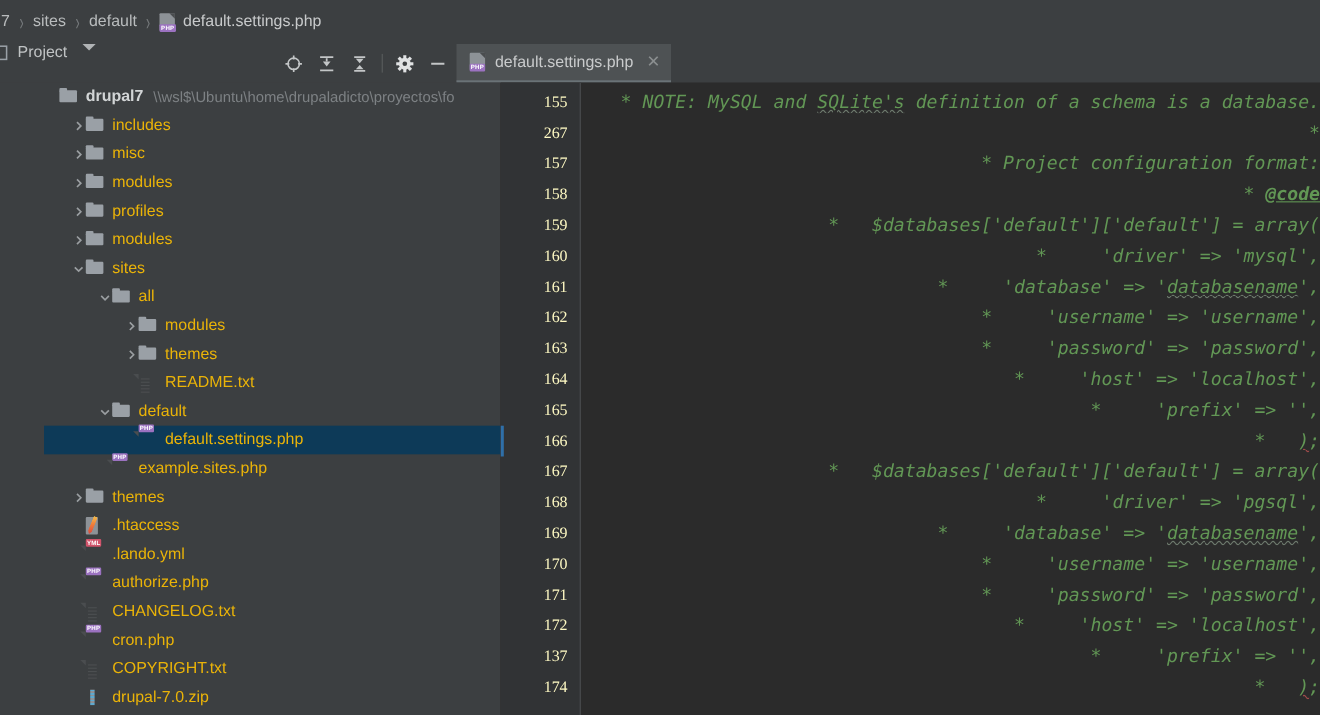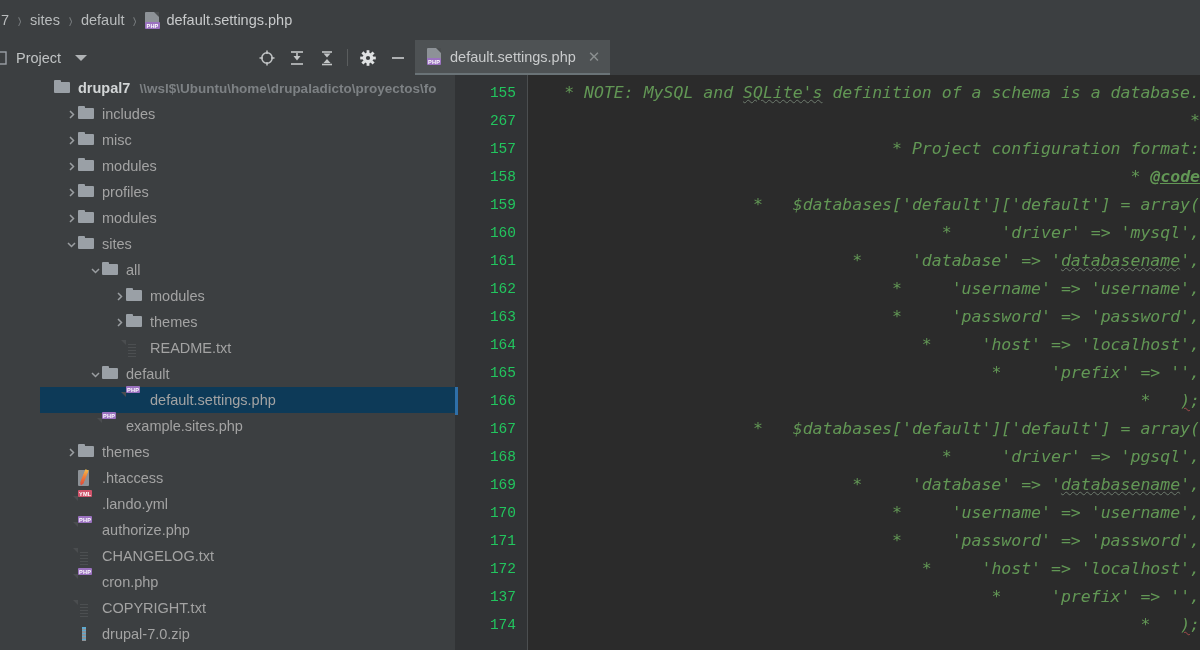--- a/index.html
+++ b/index.html
@@ -53,21 +53,20 @@
     height: 35px;
     min-height: 35px;
     display: flex;
     align-items: stretch;
     background: #3c3f41;
   }
   .project-tool {
     width: 415px;
     min-width: 415px;
     display: flex;
-    align-items: center;
     background: #3c3f41;
     padding-left: 0px;
     box-sizing: border-box;
     position: relative;
   }
   .proj-icon {
     width: 16px; height: 16px;
     margin-left: -8px;
     flex: 0 0 auto;
     position: relative;
@@ -168,27 +167,26 @@
     display: flex; align-items: center; justify-content: center;
     color: #8d9194;
   }
   .row .arrow.empty { visibility: hidden; }
   .row .icon {
     width: 17px; height: 17px;
     flex: 0 0 auto;
     margin-right: 7px;
     position: relative;
   }
-  .row .lbl { color: #a3a3a3; }
+  .row .lbl { color: #eab308; }
   .row .lbl.bold { font-weight: bold; color: #d2d5d6; }
   .row .path {
     color: #7d8184;
     margin-left: 9px;
     font-size: 13.5px;
-    font-weight: bold;
   }
 
   
   .fold {
     width: 17px; height: 14px;
     position: relative;
     margin-top: 1px;
   }
   .fold:before {
     content: "";
@@ -299,23 +297,23 @@
     text-align: right;
     padding-top: 4px;
     box-sizing: border-box;
     border-right: 1px solid #4b4e50;
     position: relative;
   }
   .gutter .gline {
     height: 28px;
     line-height: 28px;
     padding-right: 11px;
-    font-family: Liberation Mono, monospace;
+    font-family: Liberation Serif, serif;
     font-size: 14.5px;
-    color: #22c55e;
+    color: #fef9c3;
   }
   .gutter-mark {
     position: absolute;
     left: 0; width: 3px; height: 28px;
     background: #2f6fa8;
   }
   .code {
     flex: 1 1 auto;
     padding-top: 4px;
     padding-left: 22px;

